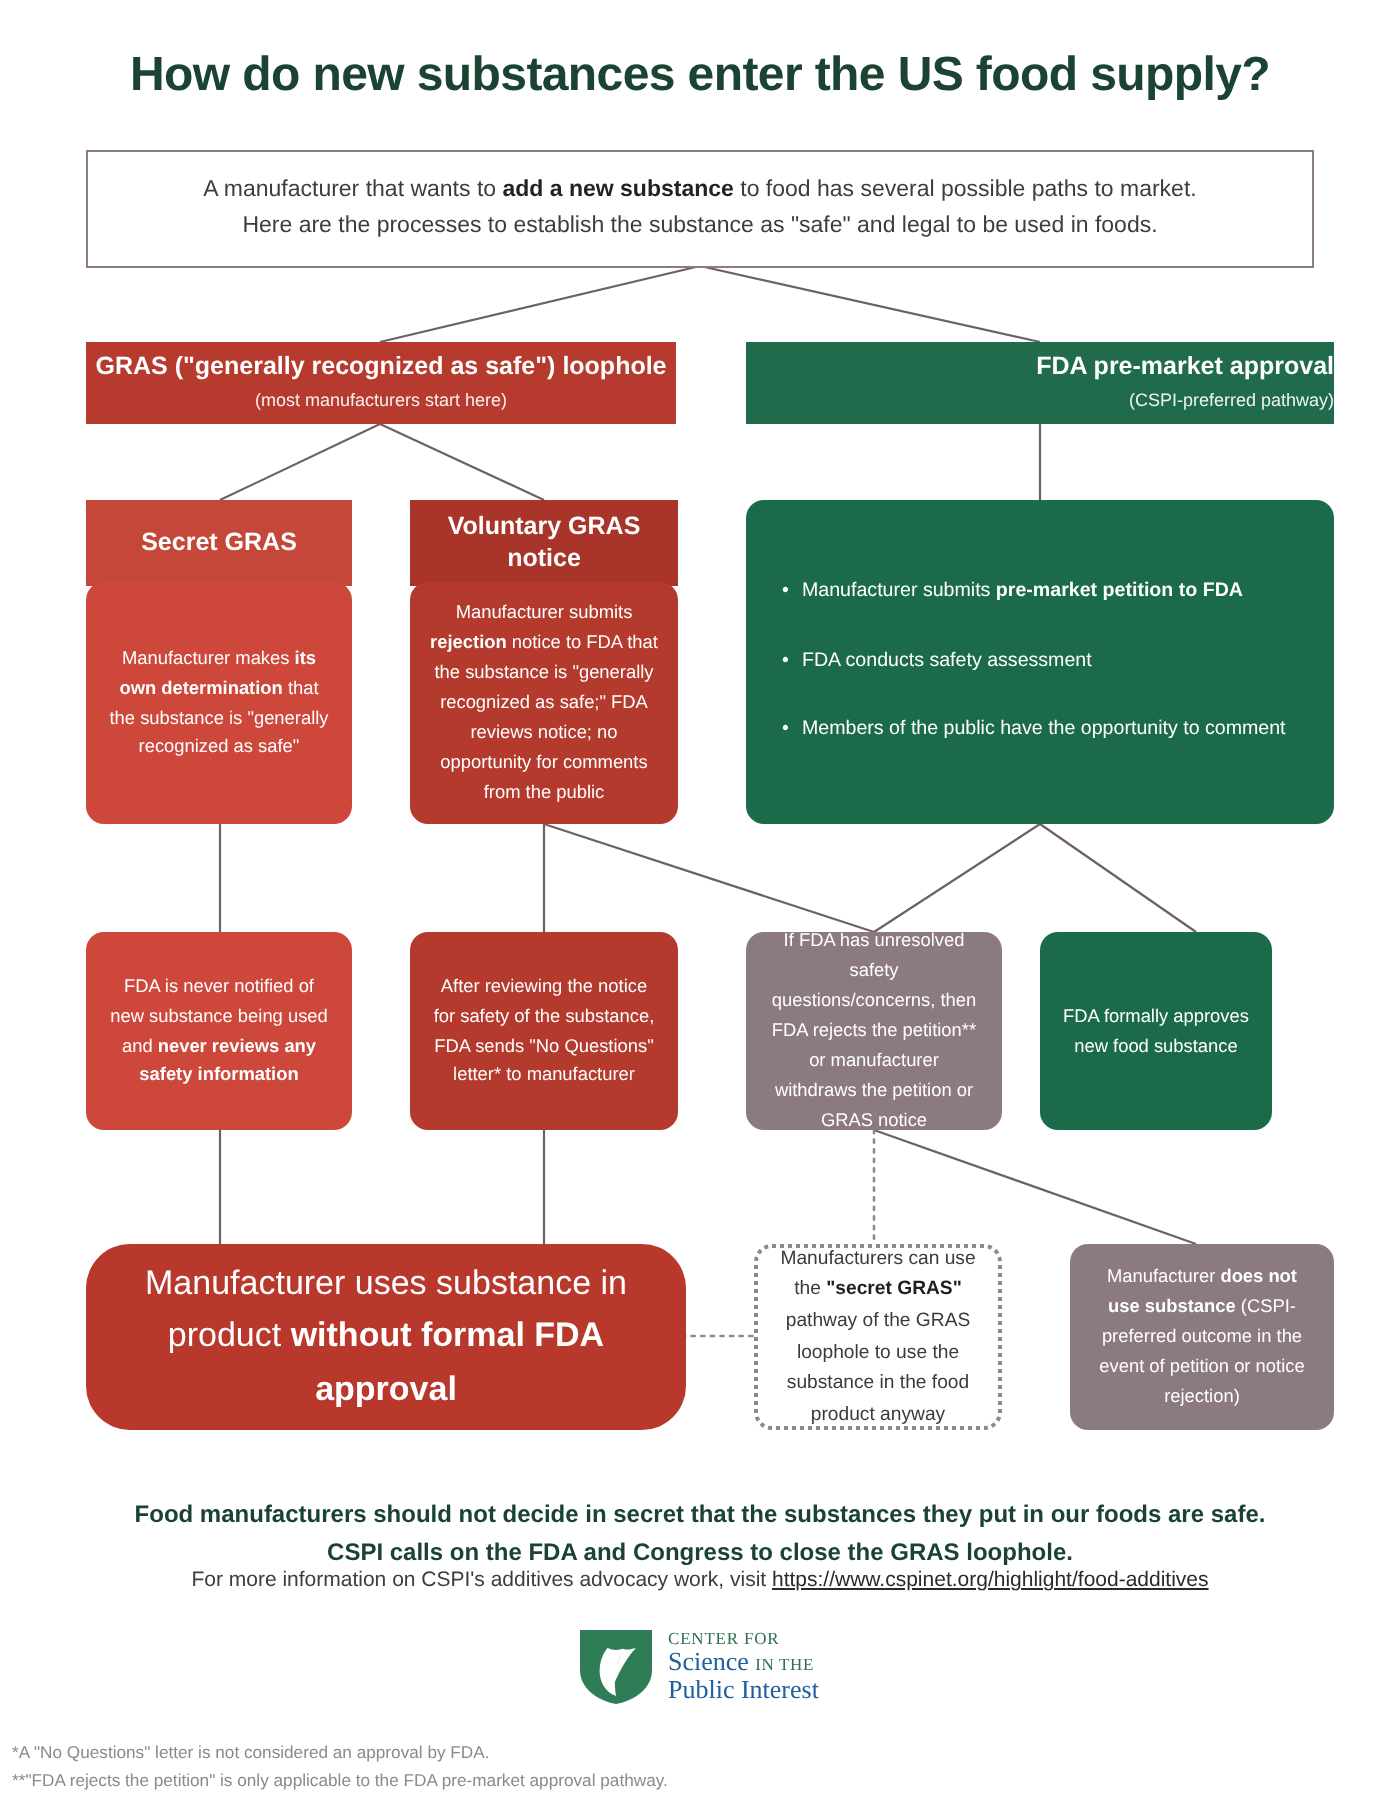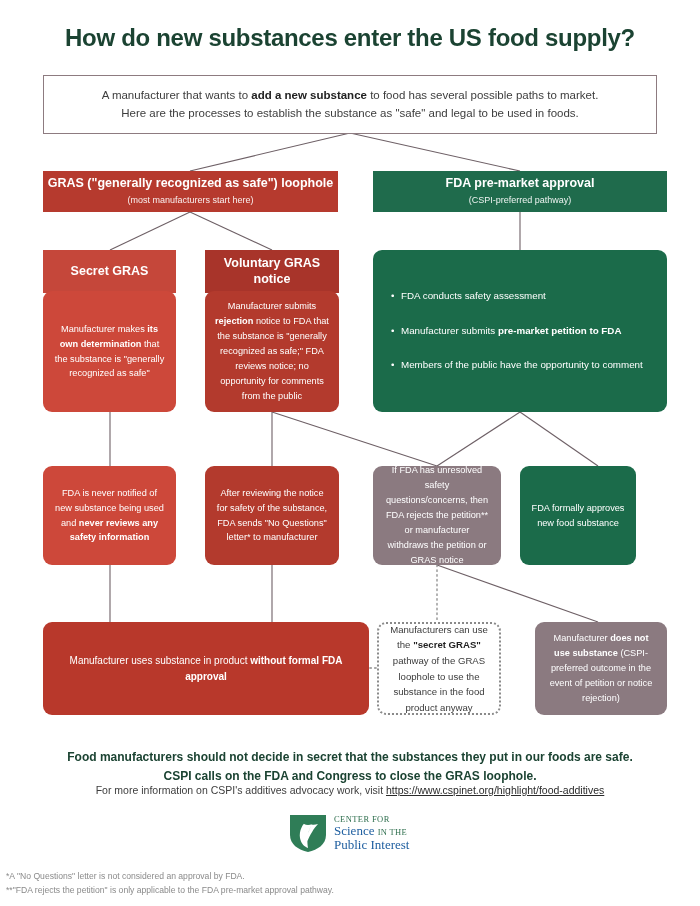--- a/index.html
+++ b/index.html
@@ -149,21 +149,21 @@
       <span>A manufacturer that wants to </span><b>add a new substance</b><span> to food has several possible paths to market.</span>
     </div>
     <div>Here are the processes to establish the substance as "safe" and legal to be used in foods.</div>
   </div>
 
   <div class="node hdr red-hdr-main" style="left:43px;top:171px;width:295px;height:41px;">
     <div class="h1">GRAS ("generally recognized as safe") loophole</div>
     <div class="h2">(most manufacturers start here)</div>
   </div>
 
-  <div class="node hdr green-hdr" style="left:373px;top:171px;width:294px;height:41px;">
+  <div class="node hdr green-hdr" style="left:373px;top:171px;width:294px;height:41px;align-items:flex-end;">
     <div class="h1">FDA pre-market approval</div>
     <div class="h2">(CSPI-preferred pathway)</div>
   </div>
 
   <div class="node hdr red-hdr-light" style="left:43px;top:250px;width:133px;height:43px;">
     <div class="h1">Secret GRAS</div>
   </div>
 
   <div class="node hdr red-hdr-dark" style="left:205px;top:250px;width:134px;height:43px;">
     <div class="h1">Voluntary GRAS notice</div>
@@ -176,27 +176,27 @@
   </div>
 
   <div class="node card red-dark small" style="left:205px;top:291px;width:134px;height:121px;">
     <div>
       <span>Manufacturer submits </span><b>rejection</b><span> notice to FDA that the substance is "generally recognized as safe;" FDA reviews notice; no opportunity for comments from the public</span>
     </div>
   </div>
 
   <div class="node green-solid" style="left:373px;top:250px;width:294px;height:162px;border-radius:9px;">
     <div class="bullets">
+      <div class="bul">
+        <span>Manufacturer submits </span><b>pre-market petition to FDA</b><span></span>
+      </div>
       <div class="bul">
         <span>FDA conducts safety assessment</span><b></b><span></span>
       </div>
       <div class="bul">
-        <span>Manufacturer submits </span><b>pre-market petition to FDA</b><span></span>
-      </div>
-      <div class="bul">
         <span>Members of the public have the opportunity to comment</span><b></b><span></span>
       </div>
     </div>
   </div>
 
   <div class="node card red-light small" style="left:43px;top:466px;width:133px;height:99px;">
     <div>
       <span>FDA is never notified of new substance being used and </span><b>never reviews any safety information</b><span></span>
     </div>
   </div>
@@ -212,21 +212,21 @@
       <span>If FDA has unresolved safety questions/concerns, then FDA rejects the petition** or manufacturer withdraws the petition or GRAS notice</span><b></b><span></span>
     </div>
   </div>
 
   <div class="node card green-solid small" style="left:520px;top:466px;width:116px;height:99px;">
     <div>
       <span>FDA formally approves new food substance</span><b></b><span></span>
     </div>
   </div>
 
-  <div class="node card red-solid" style="left:43px;top:622px;width:326px;height:93px;font-size:10px;line-height:1.55;">
+  <div class="node card red-solid" style="left:43px;top:622px;width:300px;height:93px;font-size:17px;line-height:1.55;border-radius:22px;">
     <div>
       <span>Manufacturer uses substance in product </span><b>without formal FDA approval</b><span></span>
     </div>
   </div>
 
   <div class="node dotted" style="left:377px;top:622px;width:124px;height:93px;">
     <div>
       <span>Manufacturers can use the </span><b>"secret GRAS"</b><span> pathway of the GRAS loophole to use the substance in the food product anyway</span>
     </div>
   </div>

